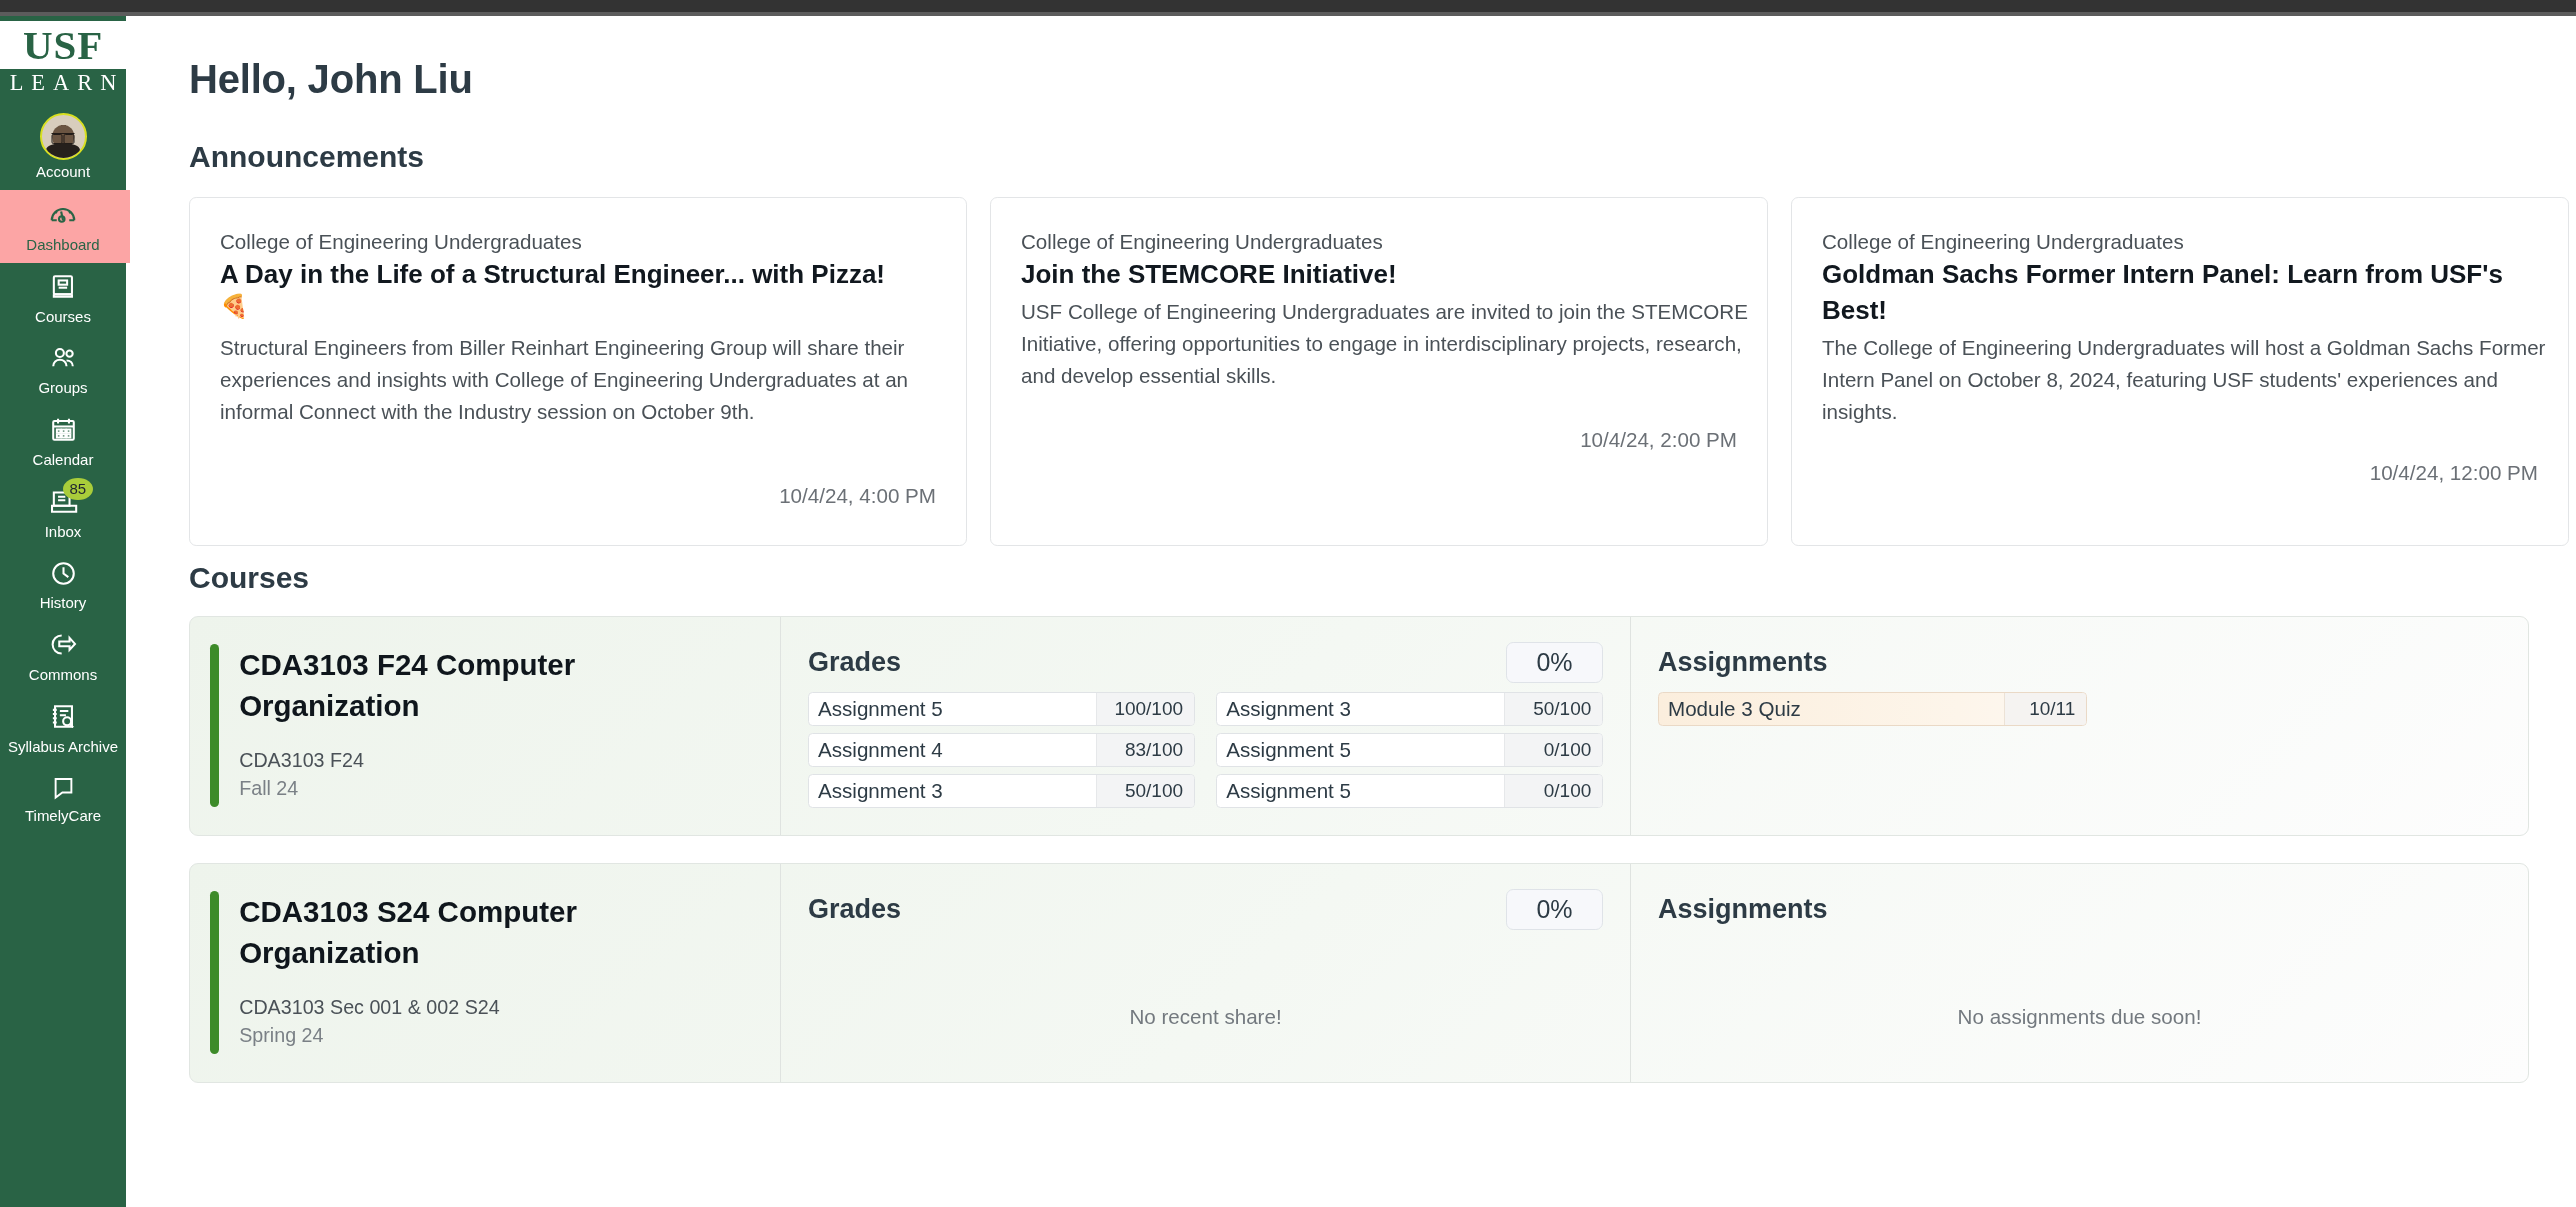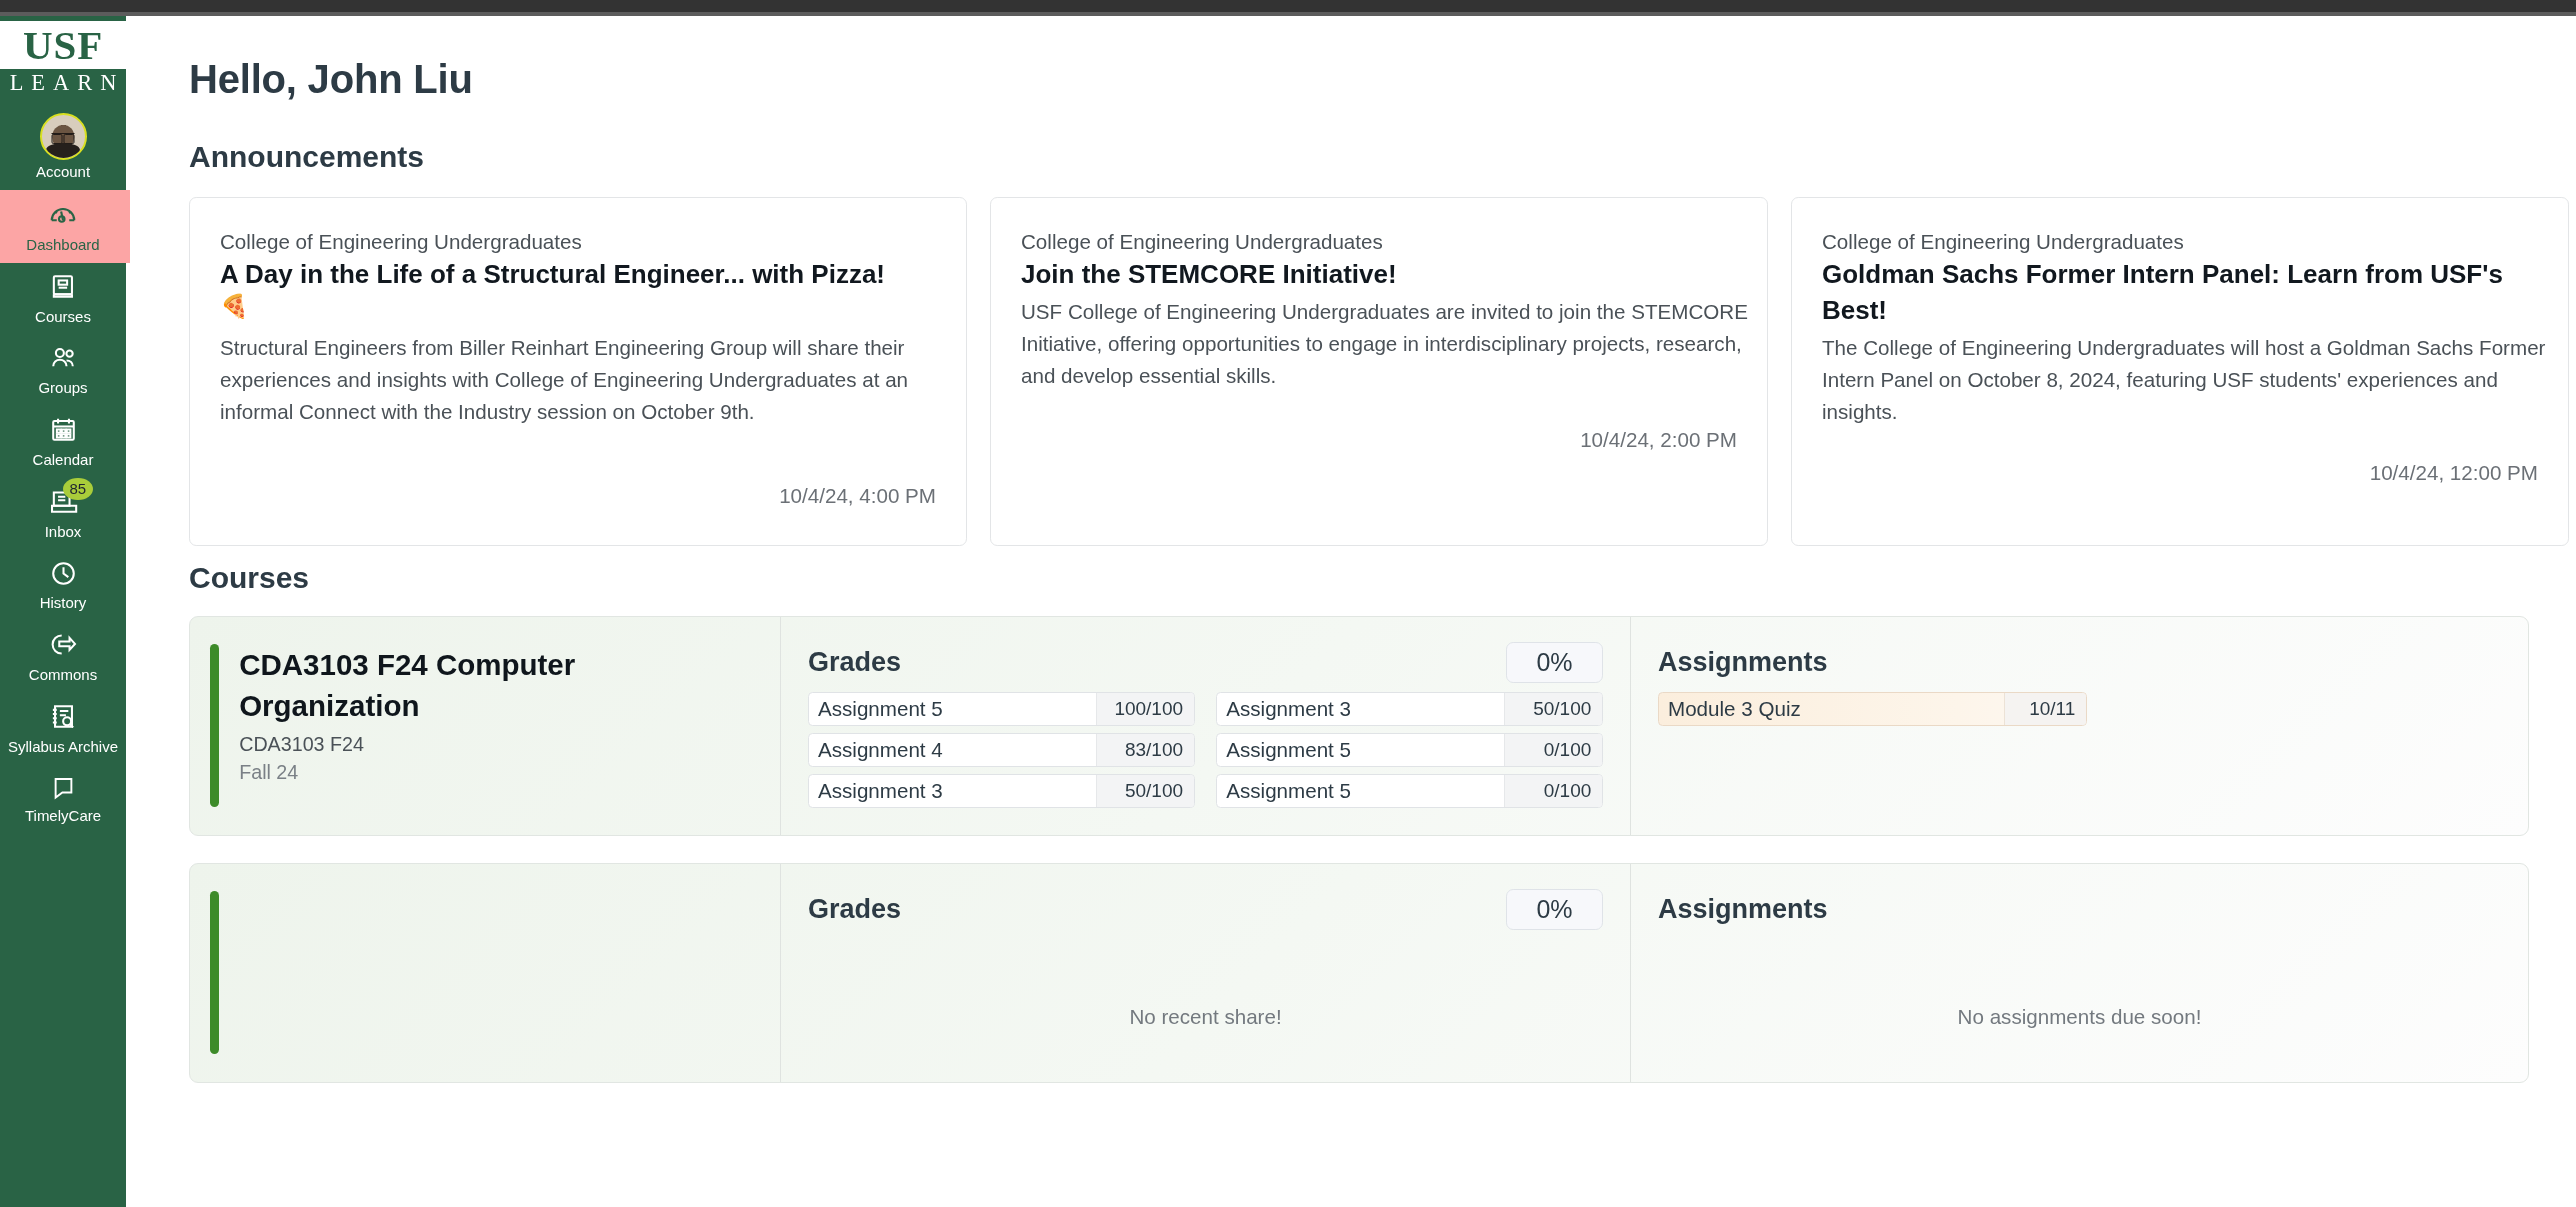--- a/index.html
+++ b/index.html
@@ -157,21 +157,21 @@
     padding: 27px 18px 0 19.7px; display: flex; gap: 19.7px;
   }
   .course-accent {
     width: 9.8px; flex: 0 0 9.8px; height: 163px;
     border-radius: 5.4px; background: #3d8b29;
   }
   .course-name {
     font-size: 29.5px; line-height: 41px; font-weight: 700; color: #0f161c;
   }
   .course-code {
-    font-size: 19.7px; line-height: 27px; color: #4a5157; margin-top: 5px;
+    font-size: 19.7px; line-height: 27px; color: #4a5157; margin-top: 21px;
   }
   .course-term {
     font-size: 19.7px; line-height: 27px; color: #7a8086; margin-top: 1.8px;
   }
 
   .course-col {
     border-left: 0.9px solid #dfe3e0;
     padding: 25px 27px 0 27px; position: relative;
   }
   .col-grades { width: 850px; flex: 0 0 850px; }
@@ -440,20 +440,25 @@
             <span class="mr-label">Module 3 Quiz</span>
             <span class="mr-value">10/11</span>
           </div>
         </div>
       </div>
     </article>
 
     <article class="course-card">
       <div class="course-left">
         <div class="course-accent"></div>
+        <div>
+          <div class="course-name">CDA3103 S24 Computer Organization</div>
+          <div class="course-code">CDA3103 Sec 001 &amp; 002 S24</div>
+          <div class="course-term">Spring 24</div>
+        </div>
       </div>
 
       <div class="course-col col-grades">
         <div class="col-head">
           <h3>Grades</h3>
           <span class="score-pill">0%</span>
         </div>
         <div class="empty-msg">No recent share!</div>
       </div>
 

